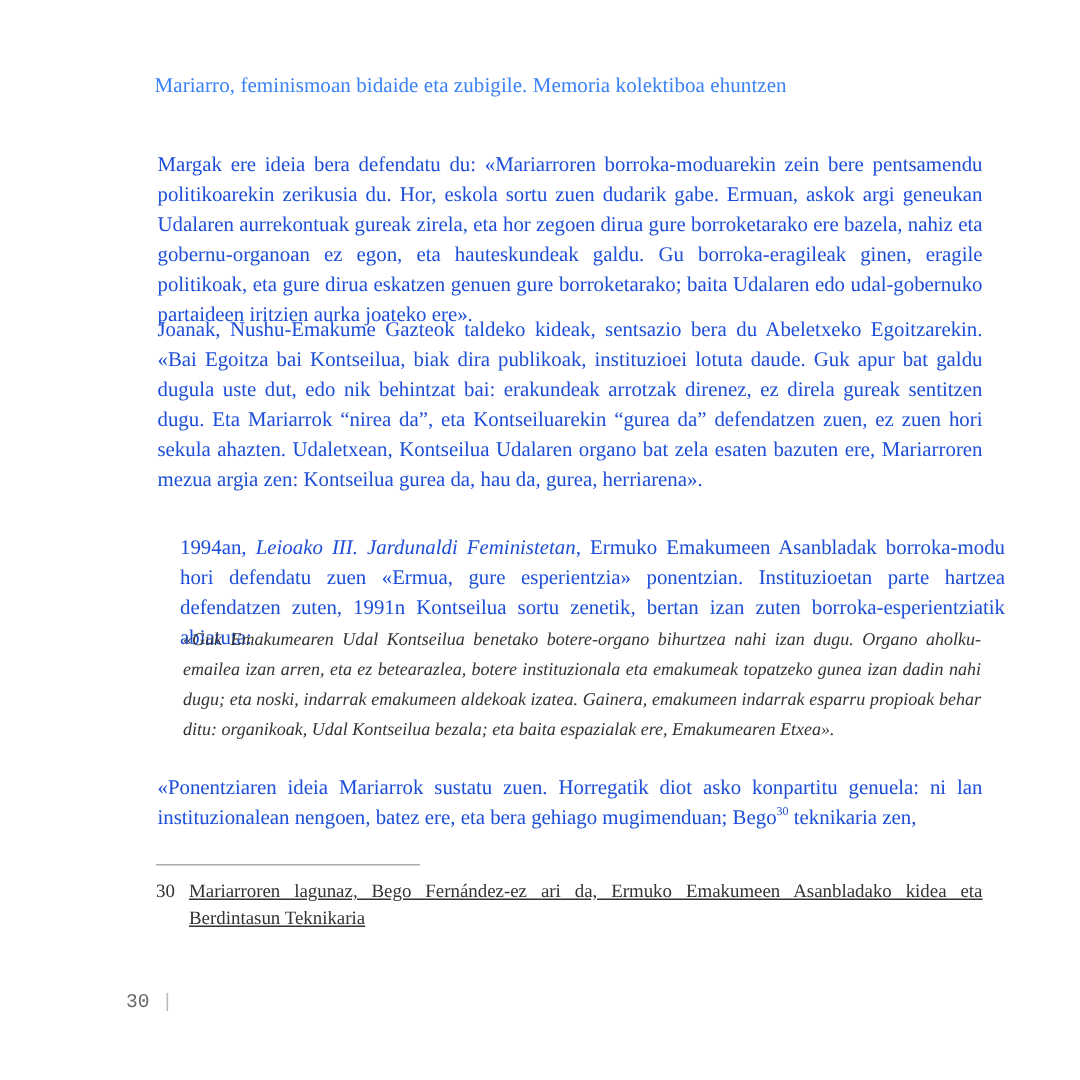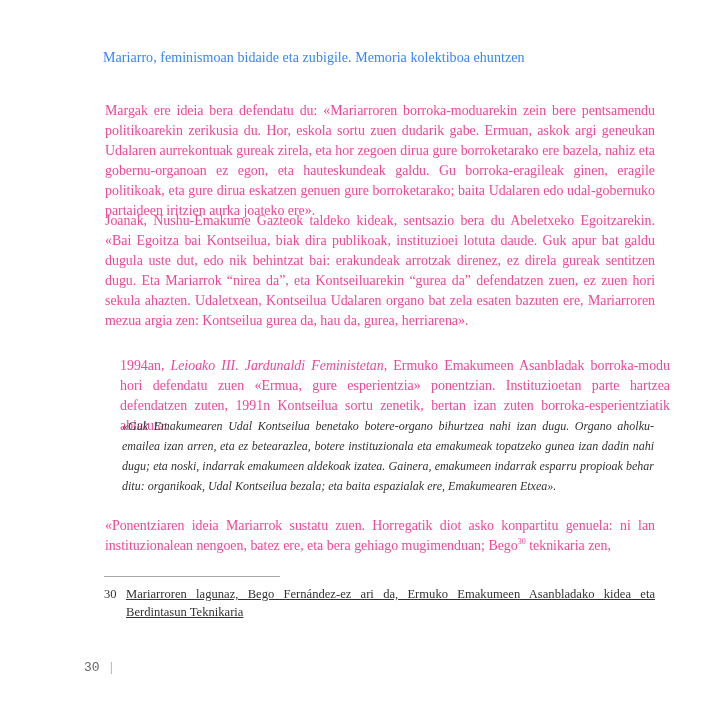--- a/index.html
+++ b/index.html
@@ -9,21 +9,21 @@
     font-family: "Liberation Serif", "DejaVu Serif", serif;
     color: #3a3a3a;
   }
   .running-header {
     position: absolute; left: 84px; top: 50px;
     font-size: 14px; color: #3b82f6; letter-spacing: 0.05px; margin-left: 19px;
   }
   .body-text {
     position: absolute; left: 105px; width: 550px;
     font-size: 13.9px; line-height: 20px; text-align: justify;
-    color: #ec4899;
+    color: #1d4ed8;
   }
   .p1 { top: 101px; }
   .p2 { top: 211px; }
   .p3 { top: 341px; }
   .quote {
     position: absolute; left: 122px; width: 532px; top: 416px;
     font-size: 12px; line-height: 20px; text-align: justify;
     font-style: italic; color: #333;
   }
   .p4 { top: 516px; }

